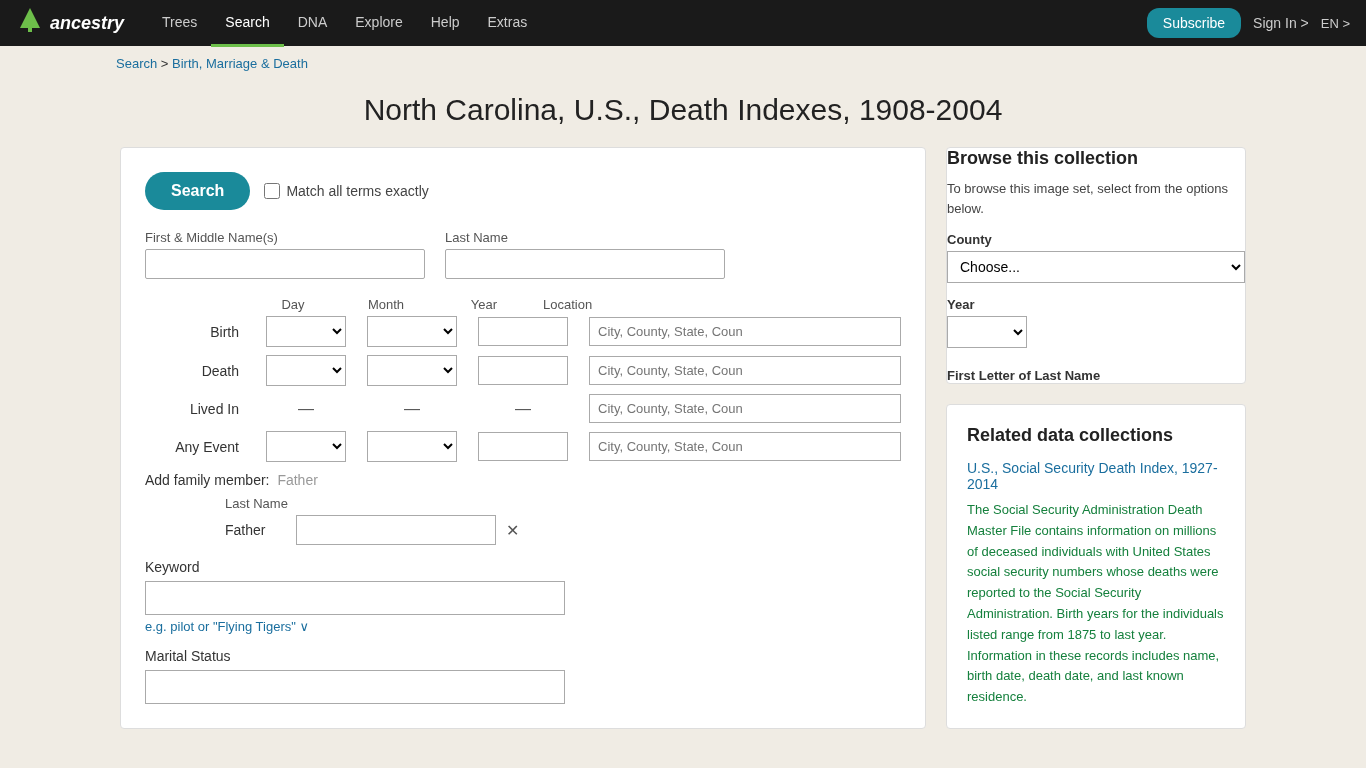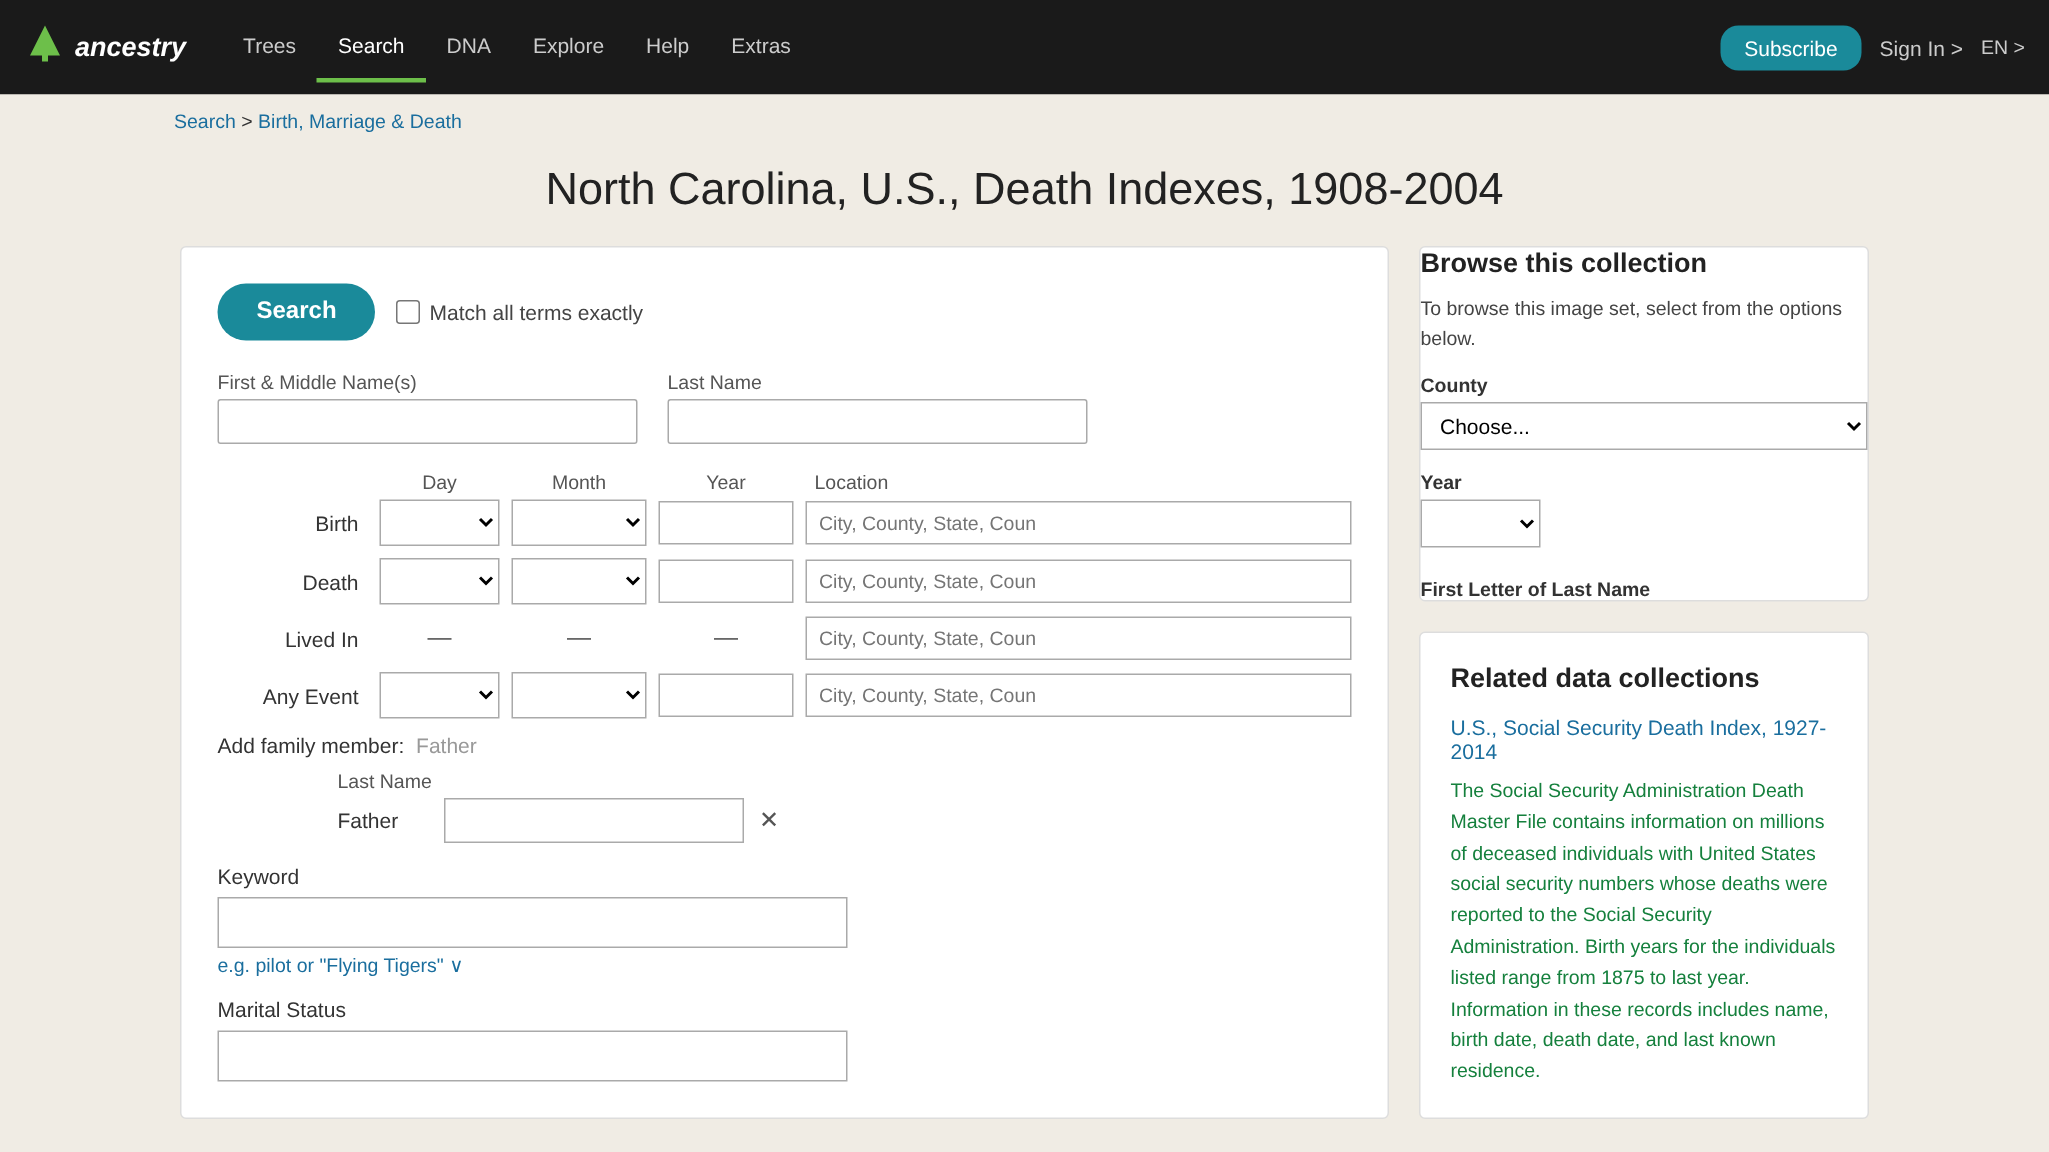--- a/index.html
+++ b/index.html
@@ -3,21 +3,21 @@
   <meta charset="utf-8">
   <style>
     * { box-sizing: border-box; margin: 0; padding: 0; }
     body { font-family: Arial, Helvetica, sans-serif; background: #f0ece4; font-size: 14px; color: #333; }
 
     
     .top-nav {
       background: #1a1a1a;
       display: flex;
       align-items: center;
-      height: 63px;
+      height: 46px;
       padding: 0 16px;
     }
     .nav-logo {
       display: flex;
       align-items: center;
       margin-right: 24px;
     }
     .nav-logo-icon {
       color: #6dbf4a;
       font-size: 22px;
@@ -178,21 +178,21 @@
       font-size: 13px;
       color: #555;
       text-align: center;
     }
     .date-grid-header span:first-child { text-align: left; visibility: hidden; }
     .date-grid-header span.location-col { text-align: left; padding-left: 6px; }
 
     .date-row {
       display: grid;
       grid-template-columns: 100px 80px 90px 90px 1fr;
-      gap: 8px;
+      gap: 21px;
       align-items: center;
       margin-bottom: 8px;
     }
     .date-row-label {
       font-size: 14px;
       color: #333;
       text-align: right;
       padding-right: 6px;
     }
     .date-row select {

